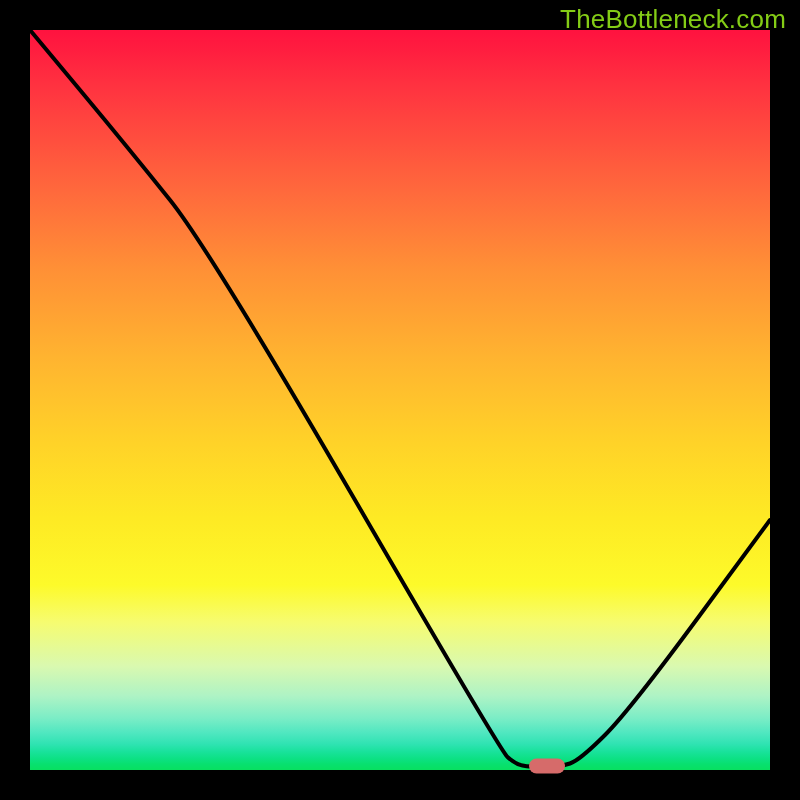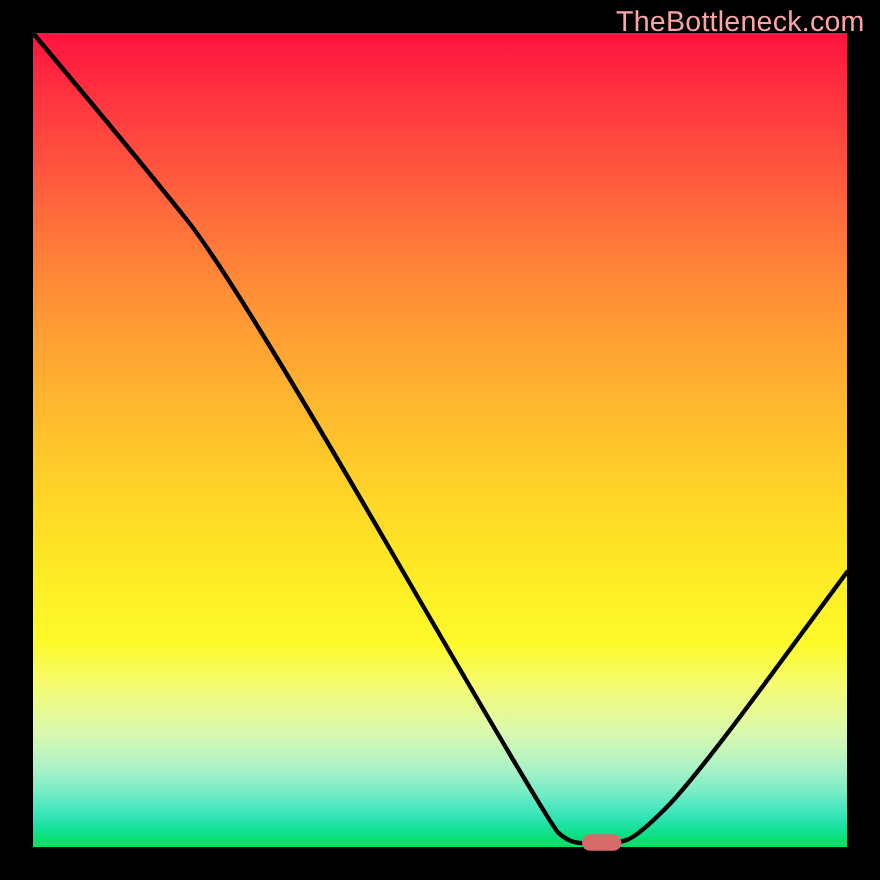--- a/index.html
+++ b/index.html
@@ -16,21 +16,21 @@
     height: 800px;
     background: #000;
   }
   .watermark {
     position: absolute;
     top: 4px;
     right: 14px;
     font-family: Arial, Helvetica, sans-serif;
     font-size: 26px;
     font-weight: 500;
-    color: #fca5a5;
+    color: #84cc16;
     letter-spacing: 0.2px;
   }
   .plot-area {
     position: absolute;
     left: 30px;
     top: 30px;
     width: 740px;
     height: 740px;
     background: linear-gradient(to bottom,
       #ff123f 0%,

